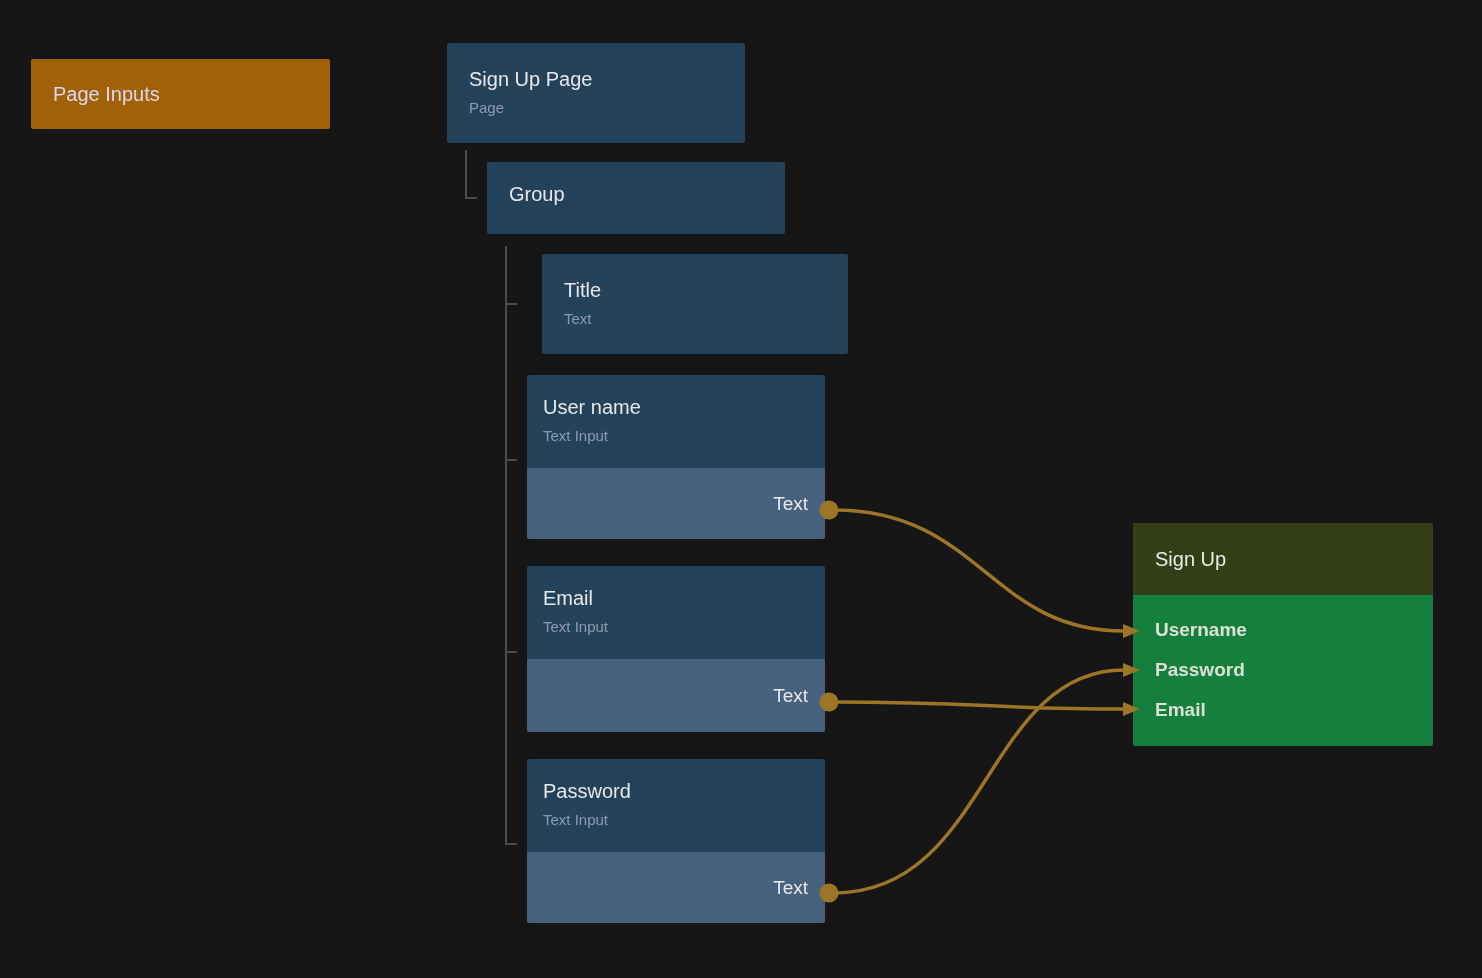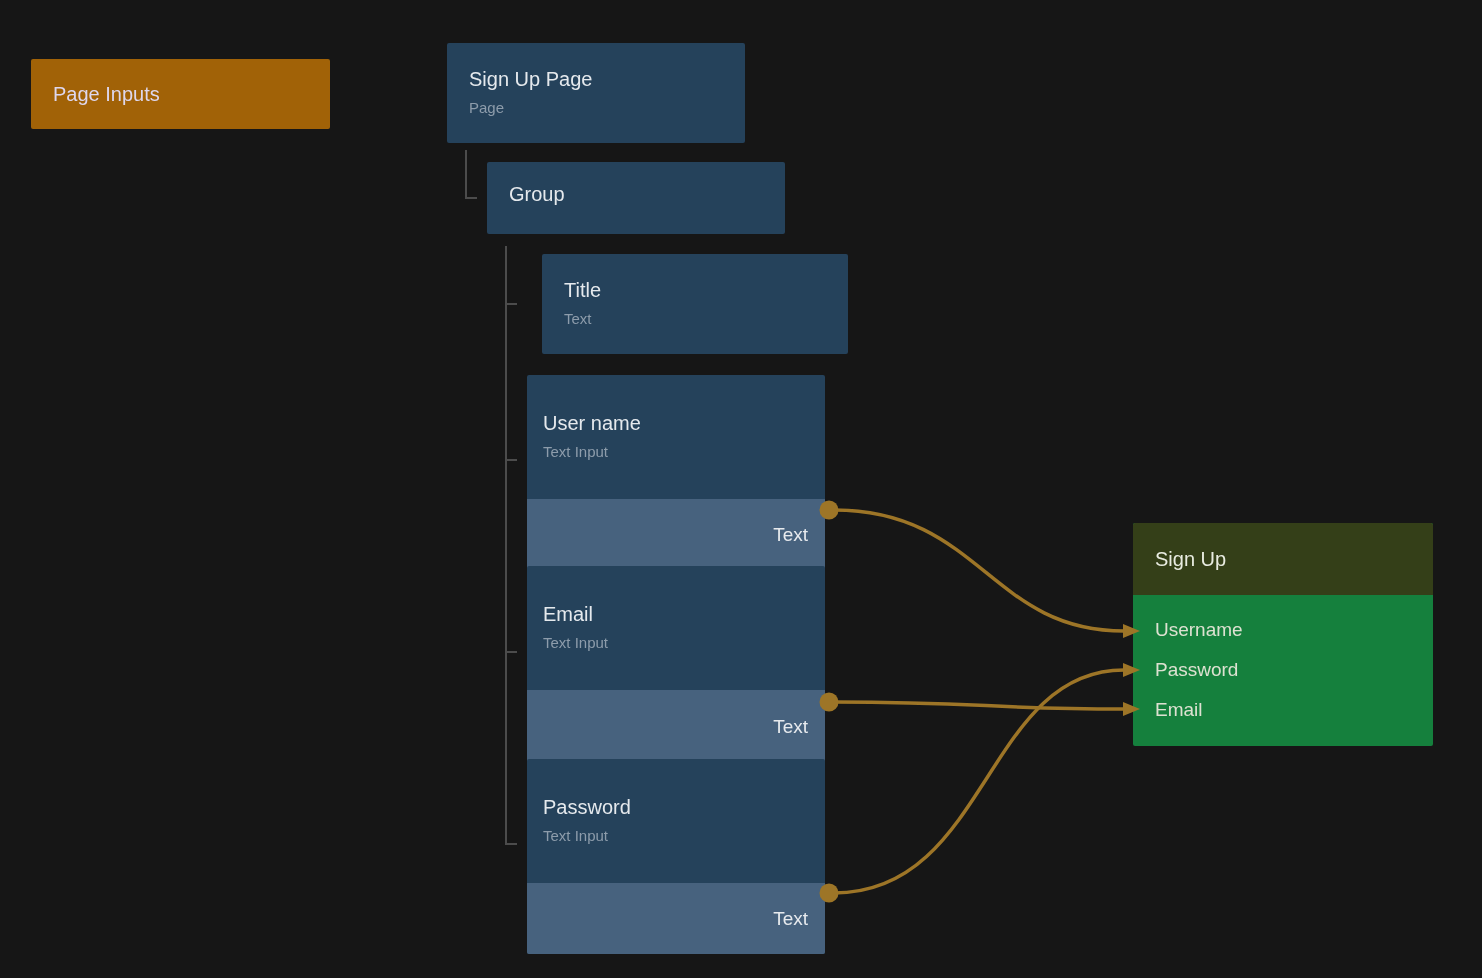--- a/index.html
+++ b/index.html
@@ -40,35 +40,35 @@
   }
   .page-inputs-label { font-size: 20px; color: #ded7ee; }
 
   .n-sign-up-page { left: 447px; top: 43px;  width: 298px; height: 100px; }
   .n-group        { left: 487px; top: 162px; width: 298px; height: 72px; }
   .n-title        { left: 527px; top: 254px; width: 306px; height: 100px; margin-left: 15px; }
   .n-user-name    { left: 527px; top: 375px; width: 298px; }
   .n-email        { left: 527px; top: 566px; width: 298px; }
   .n-password     { left: 527px; top: 759px; width: 298px; }
   .hdr-100 { height: 100px; }
-  .hdr-99  { height: 124px; padding-left: 16px; }
+  .hdr-99  { height: 93px; padding-left: 16px; }
   .hdr-72  { height: 64px; }
   .prt-71  { height: 71px; }
   .prt-73  { height: 73px; }
 
   .action-node {
     position: absolute; left: 1133px; top: 523px; width: 300px; height: 223px;
     background: #15803d; border-radius: 2px;
   }
   .action-header {
     height: 72px; background: #343f18; border-radius: 2px 2px 0 0;
     display: flex; align-items: center; padding-left: 22px; box-sizing: border-box;
   }
   .action-title { font-size: 20px; color: #e9ece1; }
-  .action-body { padding-top: 15px; }
+  .action-body { padding-top: 15px; font-weight: bold; }
   .input-item {
     height: 40px; line-height: 40px; padding-left: 22px;
     font-size: 19px; color: #dde1d1;
   }
 </style>
 </head>
 <body>
 
 <div class="canvas">
 

